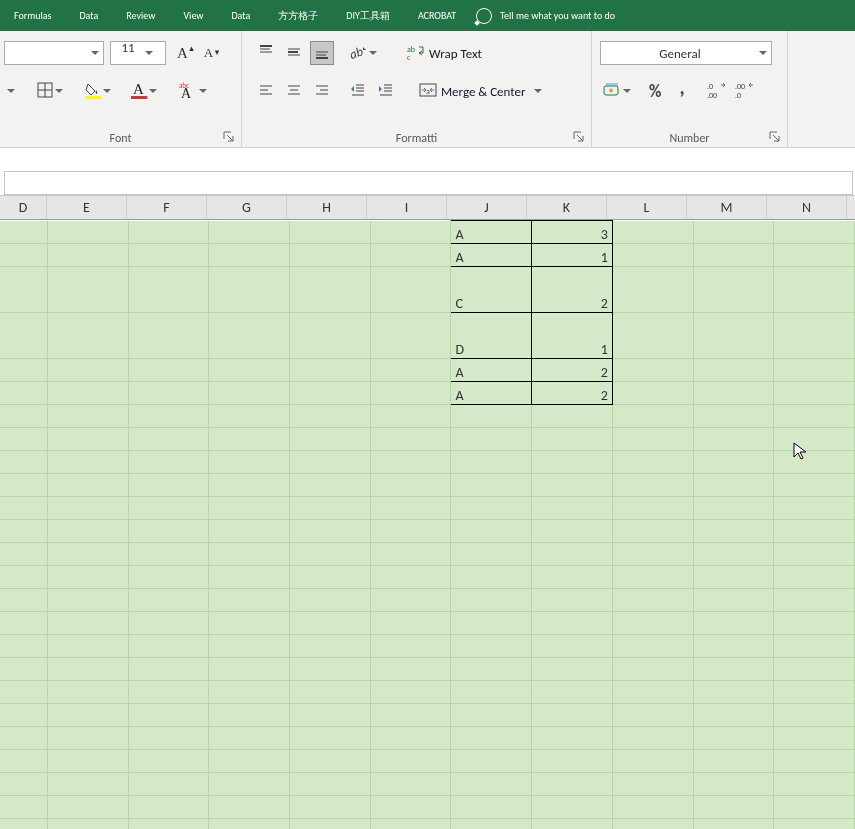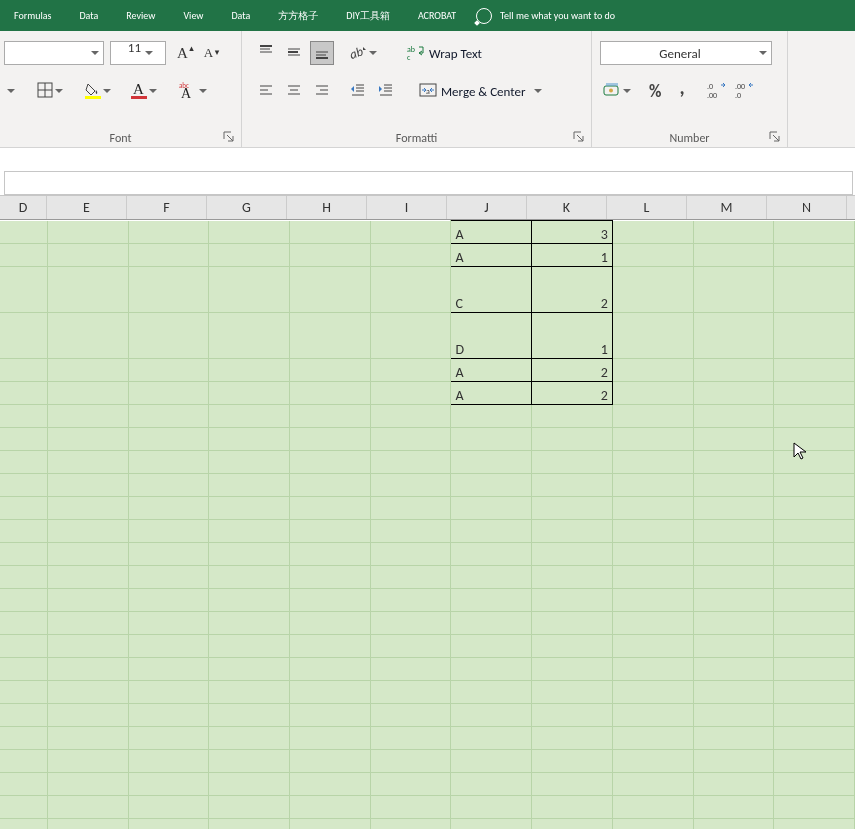--- a/index.html
+++ b/index.html
@@ -21,21 +21,21 @@
 
 .row1 { display: flex; align-items: center; height: 36px; padding-top: 8px; }
 .row2 { display: flex; align-items: center; height: 36px; margin-top: 6px; }
 
 .ribbon-btn { height: 24px; display: inline-flex; align-items: center; justify-content: center; padding: 0 3px; cursor: pointer; position: relative; }
 .split-caret { margin-left: 2px; }
 .caret-down { display: inline-block; width: 0; height: 0; border-left: 4px solid transparent; border-right: 4px solid transparent; border-top: 4px solid #666; }
 
 .font-select { height: 24px; border: 1px solid #ababab; background: #fff; display: flex; align-items: center; }
 .font-name { width: 86px; height: 22px; padding: 0 4px; font-size: 13px; overflow: hidden; }
-.font-size { width: 34px; height: 26px; padding: 0 4px; font-size: 13px; text-align: right; }
+.font-size { width: 34px; height: 26px; padding: 0 4px; font-size: 13px; text-align: center; }
 
 
 .font-group { width: 242px; }
 .align-group { width: 350px; }
 .number-group { width: 196px; }
 .cond-group { width: 67px; overflow: hidden; }
 
 
 .align-btn { width: 24px; height: 24px; display: inline-flex; align-items: center; justify-content: center; }
 

